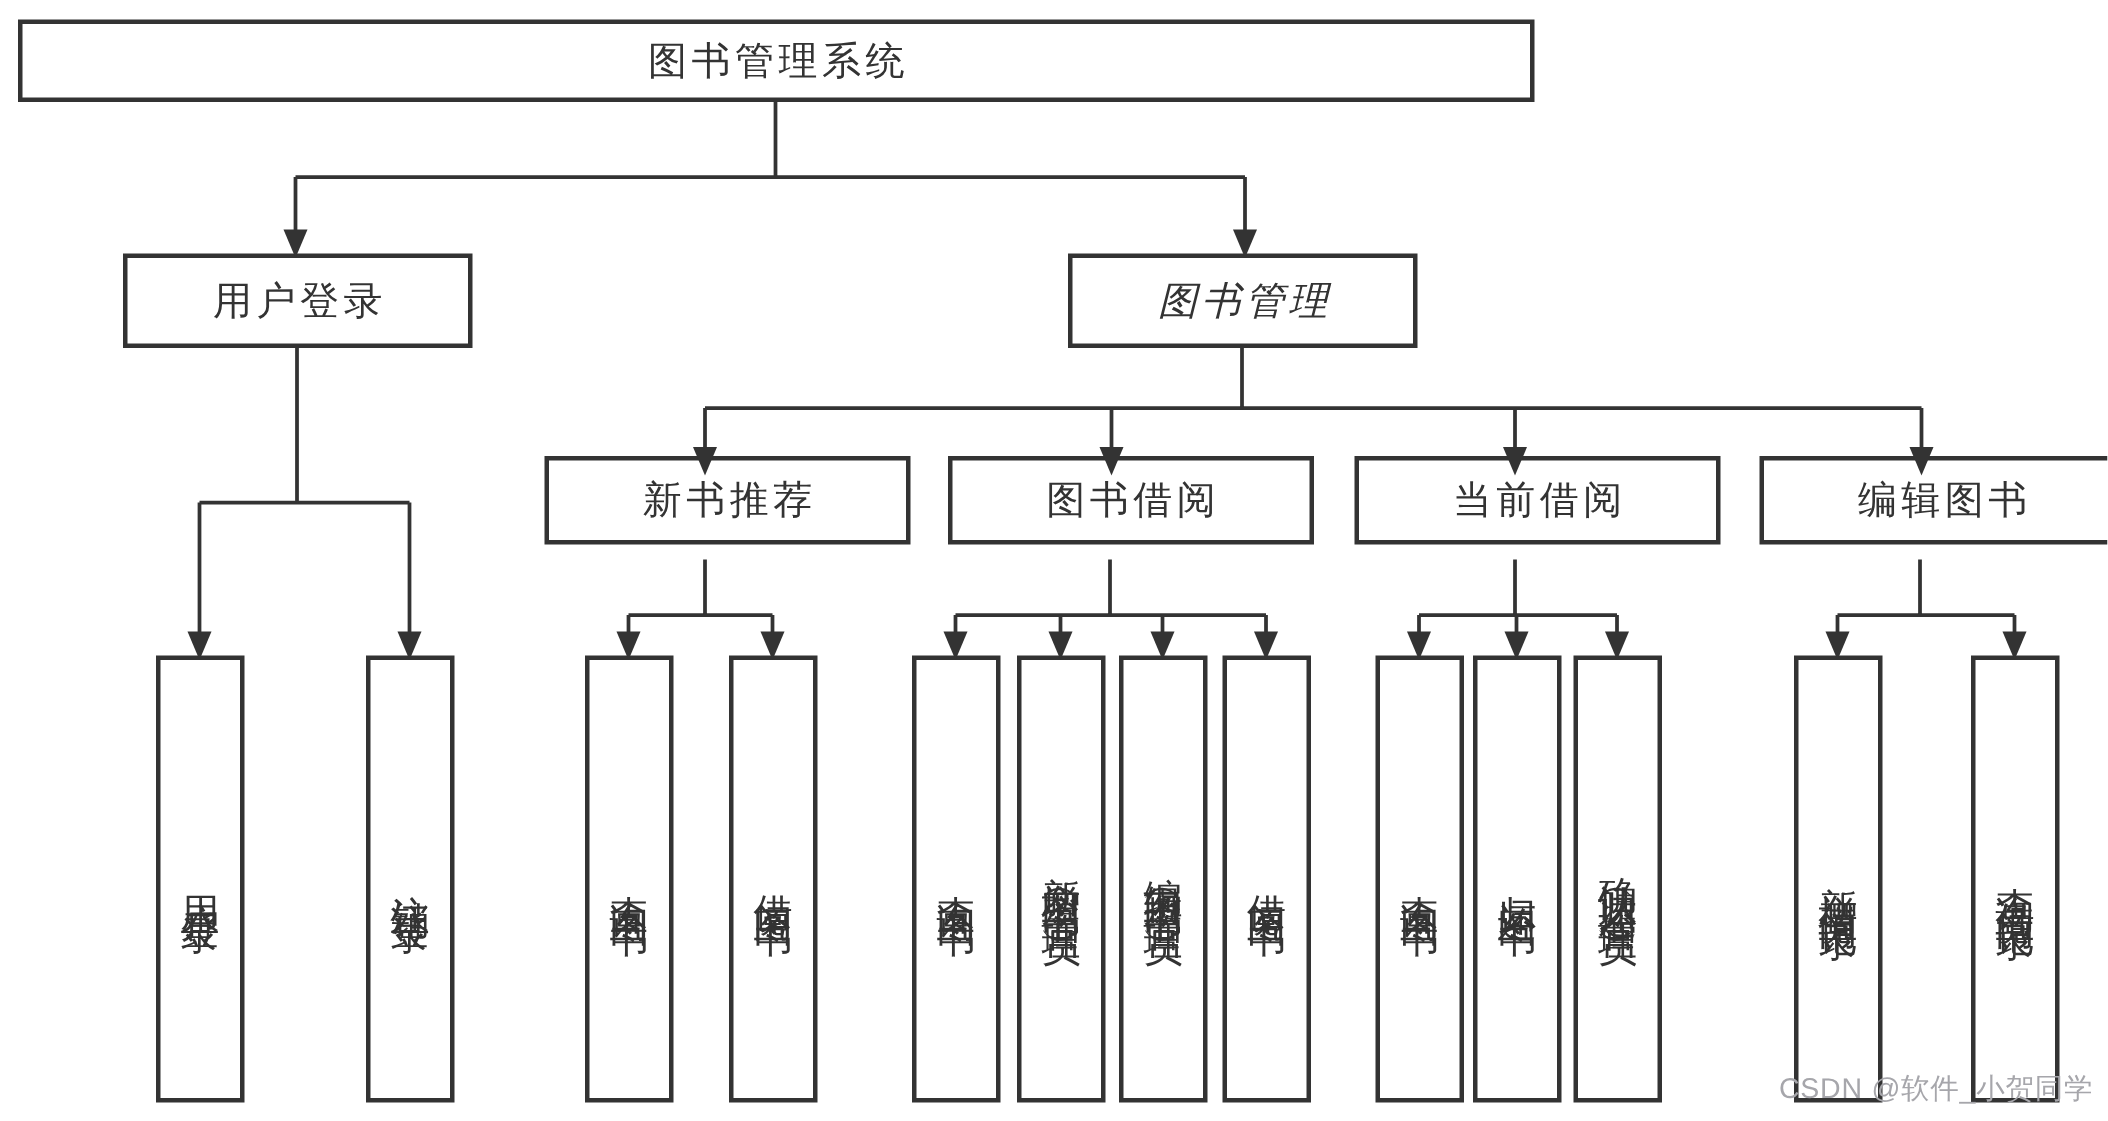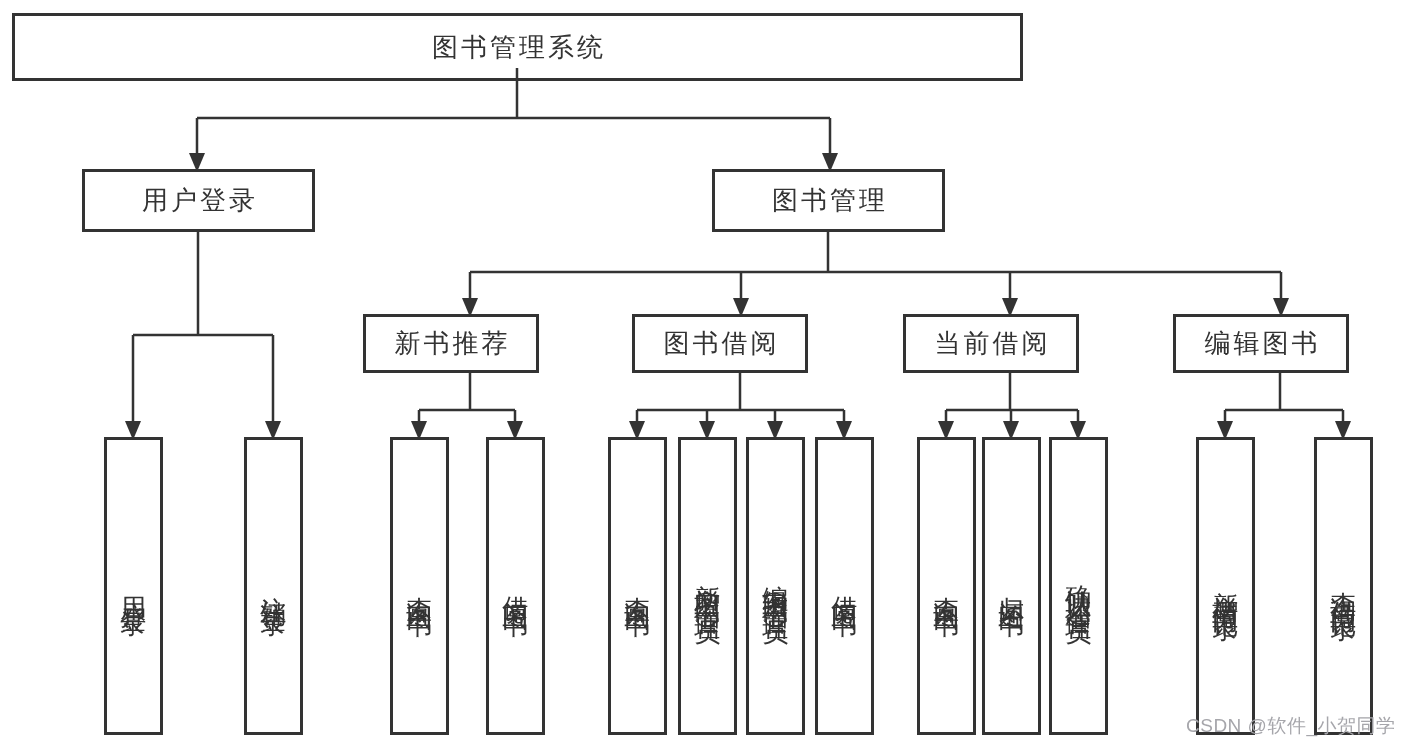--- a/index.html
+++ b/index.html
@@ -31,25 +31,25 @@
     justify-content: center;
     z-index: 1;
     color: #333333;
   }
   .hlabel {
     font-size: 26px;
     letter-spacing: 3px;
     white-space: nowrap;
     text-indent: 3px;
   }
-  .root  { left: 12px;  top: 13px;  width: 1011px; height: 68px; }
+  .root  { left: 12px;  top: 13px;  width: 1011px; height: 55px; }
   .l2    { top: 169px; width: 233px; height: 63px; }
   .l2a   { left: 82px; }
-  .l2b   { left: 712px; }
-  .l3    { top: 314px; width: 176px; height: 59px; }
+  .l2b   { left: 712px; font-style: italic; }
+  .l3    { top: 304px; width: 244px; height: 59px; }
   .l3a   { left: 363px; }
   .l3b   { left: 632px; }
   .l3c   { left: 903px; }
   .l3d   { left: 1173px; }
   .vbox  { top: 437px; width: 59px; height: 298px; }
   .vtext {
     writing-mode: vertical-rl;
     text-orientation: mixed;
     font-size: 26px;
     letter-spacing: 5px;

